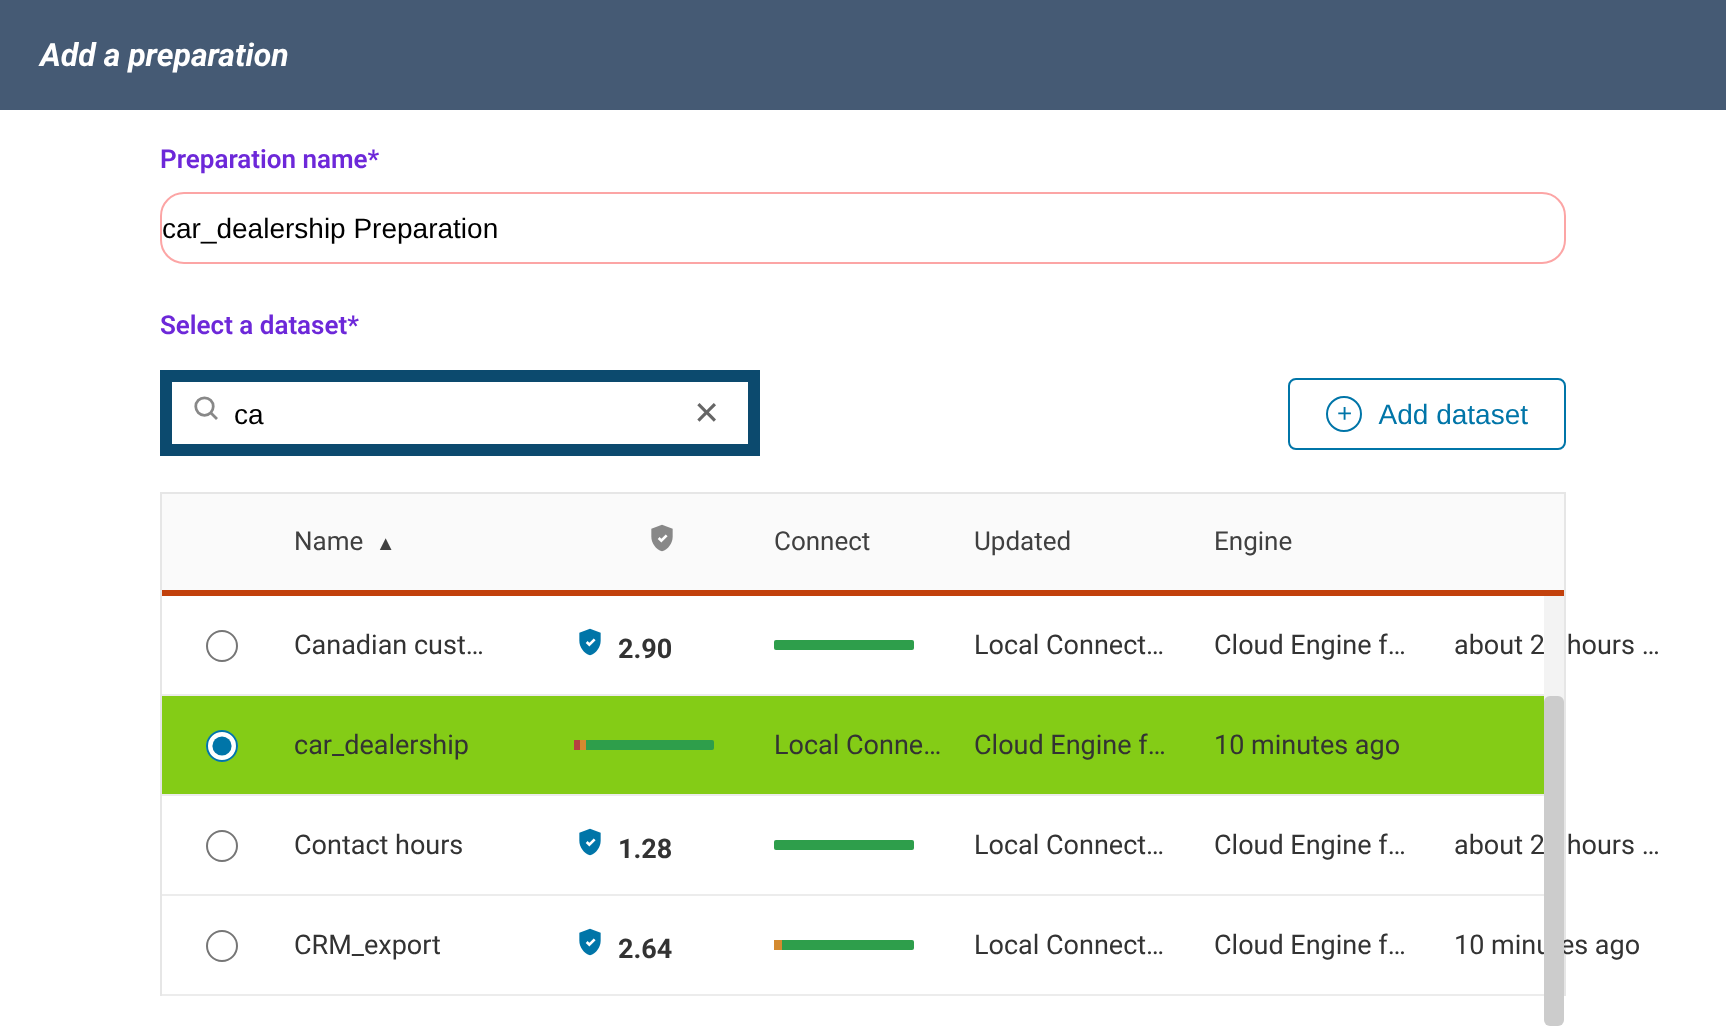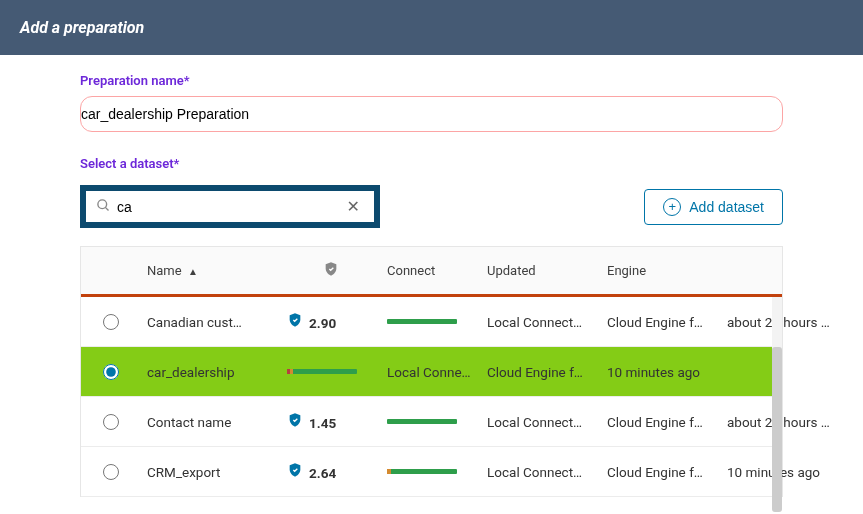--- a/index.html
+++ b/index.html
@@ -241,27 +241,27 @@
             </div>
           </div>
           <div class="cell">Local Connect…</div>
           <div class="cell">Cloud Engine f…</div>
           <div class="cell">10 minutes ago</div>
         </div>
         <div class="trow">
           <div class="cell radio-cell">
             <input type="radio" name="ds" style="">
           </div>
-          <div class="cell name-cell">Contact name</div>
+          <div class="cell name-cell">Contact hours</div>
           <div class="cell shield-cell">
             <span class="shield-blue"><svg width="16" height="16" viewBox="0 0 24 24" fill="currentColor">
                 <path d="M12 2 L4 5 v6 c0 5 3.5 9.5 8 11 4.5-1.5 8-6 8-11 V5 Z"></path>
                 <path d="M9.5 12 l2 2 4-4" stroke="#fff" stroke-width="2" fill="none"></path>
               </svg></span>
-            <span>1.45</span>
+            <span>1.28</span>
           </div>
           <div class="cell">
             <div class="qbar"></div>
           </div>
           <div class="cell">Local Connect…</div>
           <div class="cell">Cloud Engine f…</div>
           <div class="cell">about 20 hours ago</div>
         </div>
         <div class="trow">
           <div class="cell radio-cell">

